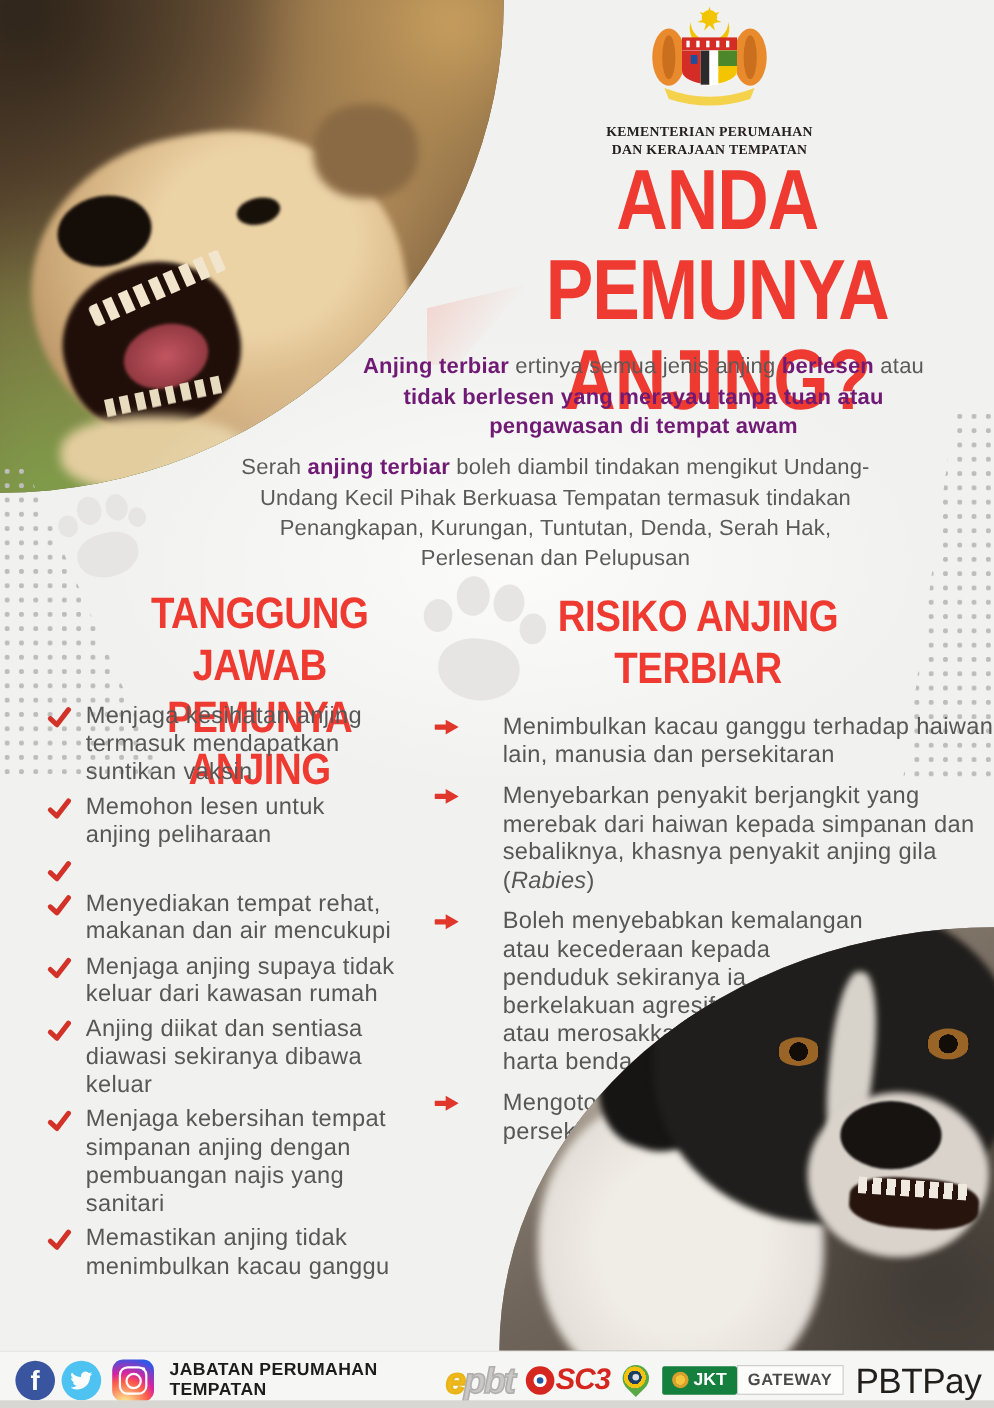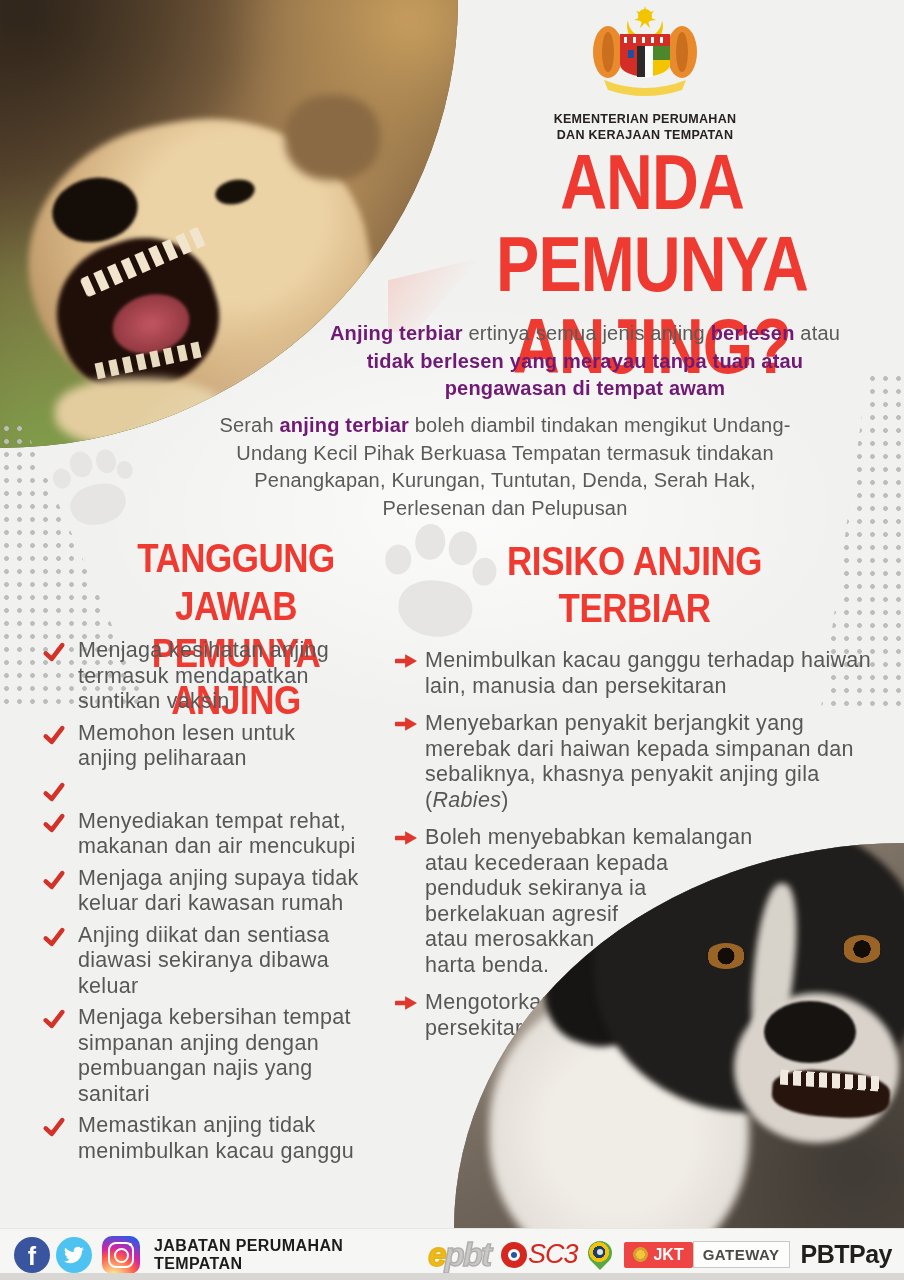--- a/index.html
+++ b/index.html
@@ -71,41 +71,41 @@
   .paw-center .t4{left:88px;top:30px;width:24px;height:28px;}
   .paw-left{left:56px;top:448px;width:84px;height:78px;transform:rotate(-14deg);}
   .paw-left .pad{left:10px;top:36px;width:56px;height:40px;}
   .paw-left .t1{left:0;top:12px;width:18px;height:20px;}
   .paw-left .t2{left:20px;top:0;width:22px;height:26px;}
   .paw-left .t3{left:46px;top:4px;width:20px;height:24px;}
   .paw-left .t4{left:64px;top:20px;width:16px;height:18px;}
 
   
   .ministry{left:525px;top:6px;width:240px;text-align:center;}
-  .ministry-name{margin-top:2px;font-size:12.5px;line-height:15.5px;font-weight:700;color:#262120;letter-spacing:.3px;}
+  .ministry-name{margin-top:2px;font-size:12.5px;line-height:15.5px;font-weight:700;color:#262120;letter-spacing:.3px;font-family:Liberation Serif, serif;}
 
   
   .condense{display:inline-block;transform:scale(.9,1.08);transform-origin:center;}
   .title{left:402px;top:150px;width:500px;text-align:center;color:#ee3a30;font-weight:800;
          font-size:72px;line-height:76px;letter-spacing:-1px;}
   .intro{left:270px;top:320px;width:630px;text-align:center;font-size:20px;line-height:27.5px;color:#5a5a5a;letter-spacing:.2px;}
   .intro b{color:#701a75;}
   .intro2{left:110px;top:412px;width:790px;}
   .col-head{text-align:center;color:#ee3a30;font-weight:800;font-size:38px;line-height:45px;letter-spacing:-.5px;}
   .col-head .condense{transform:scale(.92,1.05);}
   .duties-head{left:80px;top:540px;width:312px;}
   .risks-head{left:480px;top:540px;width:310px;}
 
   
   .list{font-size:21.5px;line-height:25.5px;color:#575757;letter-spacing:.3px;}
   .duties-list{left:42px;top:638px;width:360px;}
   .risks-list{left:395px;top:648px;width:510px;}
   .duty-item,.risk-item{display:flex;align-items:flex-start;}
   .duty-item{margin-bottom:6px;}
-  .risk-item{margin-bottom:12px;}
+  .risk-item{margin-bottom:12px;gap:32px;}
   .check{flex:0 0 24px;width:24px;height:22px;margin:3px 12px 0 0;stroke:#d23227;stroke-width:5;fill:none;
          stroke-linecap:round;stroke-linejoin:round;}
   .arrow{flex:0 0 22px;width:22px;height:14px;margin:6px 8px 0 0;fill:#e0362b;}
   .item-text i{font-style:italic;}
 
   
   .footer{left:0;top:1228px;width:904px;height:52px;background:#f6f6f4;border-top:1px solid #e6e6e3;
           display:flex;align-items:center;box-sizing:border-box;padding:0 12px 0 14px;}
   .footer-strip{left:0;top:1273px;width:904px;height:7px;background:#d9d7d3;}
   .social{display:flex;align-items:center;gap:6px;}
@@ -116,36 +116,36 @@
       background:radial-gradient(circle at 30% 110%,#fdf497 0%,#fdf497 5%,#fd5949 45%,#d6249f 60%,#285aeb 90%);}
   .ig .frame{position:absolute;inset:6px;border:2.5px solid #fff;border-radius:8px;}
   .ig .lens{position:absolute;left:50%;top:50%;width:11px;height:11px;margin:-7px 0 0 -7px;border:2.5px solid #fff;border-radius:50%;}
   .ig .dot{position:absolute;right:8px;top:7px;width:3px;height:3px;background:#fff;border-radius:50%;}
   .dept{margin-left:14px;font-size:16px;font-weight:700;color:#1c1c1a;letter-spacing:.4px;}
   .fspacer{flex:1;}
   .brandrow{display:flex;align-items:center;gap:11px;}
   .epbt{font-style:italic;font-weight:800;font-size:33px;letter-spacing:-2px;line-height:1;}
   .epbt .e{color:#fff;-webkit-text-stroke:2px #e8b417;color:#f0b91c;}
   .epbt .rest{color:#c9c8c6;-webkit-text-stroke:1.5px #b0afad;}
-  .osc{display:flex;align-items:center;font-weight:400;font-style:italic;}
+  .osc{display:flex;align-items:center;font-weight:700;font-style:italic;}
   .osc .ring{width:26px;height:26px;border-radius:50%;border:7px solid #d5261f;box-sizing:border-box;background:#fff;position:relative;margin-right:1px;}
   .osc .ring::after{content:"";position:absolute;left:3px;top:3px;width:6px;height:6px;border-radius:50%;background:#2456a8;}
   .osc .sc3{color:#d5261f;font-size:27px;letter-spacing:-1px;line-height:1;}
   .pin{width:25px;height:31px;position:relative;}
   .pin .body{position:absolute;left:0;top:2px;width:24px;height:24px;border-radius:50% 50% 50% 0;transform:rotate(-45deg);
       background:radial-gradient(circle at 50% 45%,#1b3f63 0 34%,#f4c20d 35% 55%,#58a946 56% 100%);}
   .pin .gleam{position:absolute;left:9px;top:10px;width:6px;height:6px;border-radius:50%;background:#fff;opacity:.85;}
   .jkt-gateway{display:flex;align-items:center;}
-  .jkt{background:#ef4444;color:#fff;display:flex;align-items:center;gap:5px;padding:5px 9px;border-radius:2px;
+  .jkt{background:#15803d;color:#fff;display:flex;align-items:center;gap:5px;padding:5px 9px;border-radius:2px;
        font-weight:800;font-size:16px;line-height:1;}
   .mini-crest{width:15px;height:15px;border-radius:50%;
        background:radial-gradient(circle,#f3c63c 0 40%,#d8a02c 41% 70%,#b3801f 71%);}
   .gateway{border:1.5px solid #c9c9c7;background:#fdfdfc;color:#4a4a48;font-weight:700;font-size:15px;
        letter-spacing:.5px;padding:5px 9px;line-height:1;}
-  .pbtpay{font-weight:700;font-size:25px;color:#211f1c;letter-spacing:-.5px;line-height:1;}
+  .pbtpay{font-weight:400;font-size:32px;color:#211f1c;letter-spacing:-.5px;line-height:1;}
 </style>
 </head>
 <body>
 
 <div class="poster">
 
   <div class="abs photo-top">
     <div class="pt-bg"></div>
     <div class="pt-head"></div>
     <div class="pt-ear"></div>

